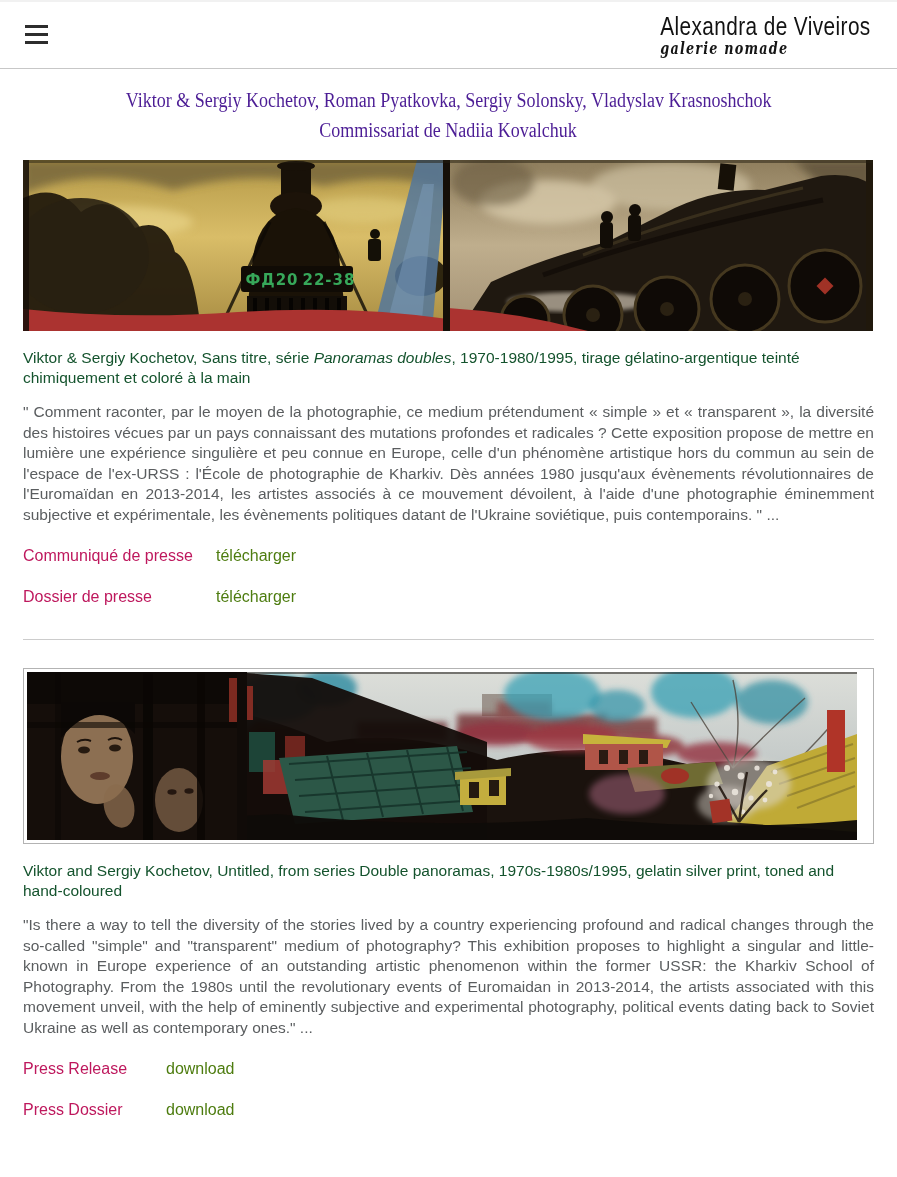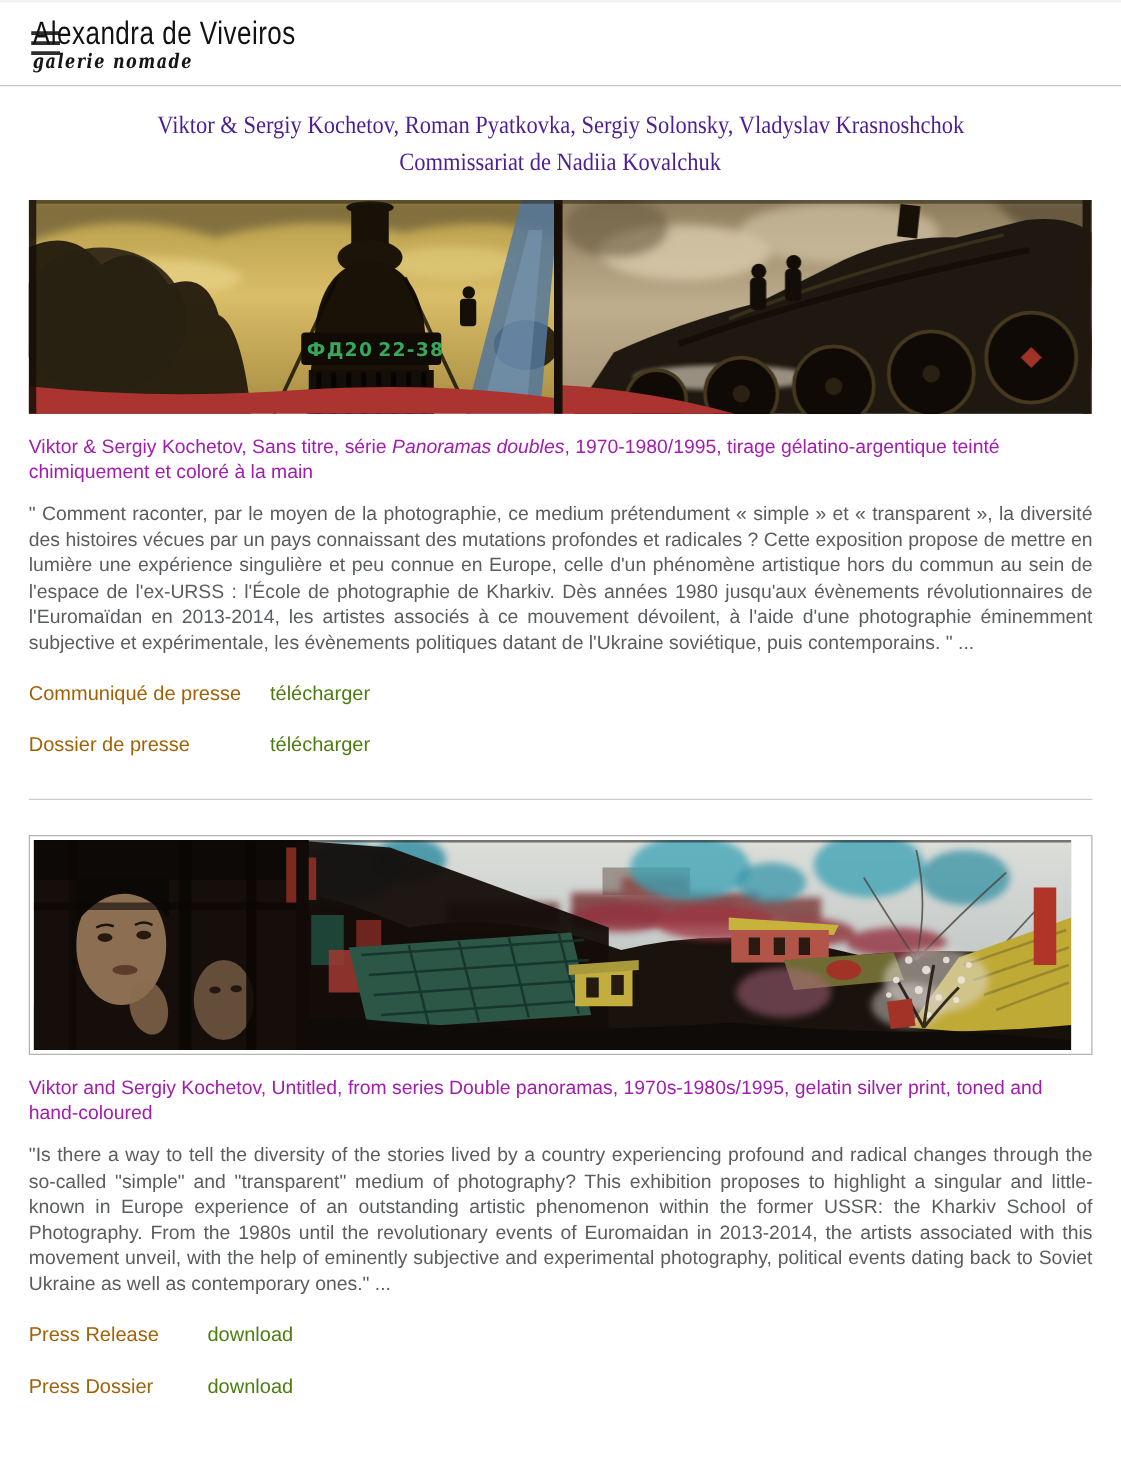--- a/index.html
+++ b/index.html
@@ -3,21 +3,21 @@
 <meta charset="utf-8">
 <style>
   html,body{margin:0;padding:0;}
   body{
     width:897px;height:1177px;background:#ffffff;overflow:hidden;
     font-family:"Liberation Sans","DejaVu Sans",sans-serif;color:#5c5f61;
   }
   
   .site-header{
     position:relative;height:66px;border-top:2px solid #f1f1f1;
-    border-bottom:1px solid #c7c7c7;display:flex;align-items:center;justify-content:flex-start;
+    border-bottom:1px solid #c7c7c7;display:flex;align-items:center;justify-content:flex-end;
     background:#fff;
   }
   .burger{position:absolute;left:25px;top:23px;width:23px;height:21px;cursor:pointer;}
   .burger span{display:block;height:3px;background:#2d2d2d;margin-bottom:5px;}
   .logo{display:inline-block;transform:scaleX(.8);transform-origin:center;text-align:left;line-height:1;}
   .brand{font-size:26px;color:#121212;font-weight:400;letter-spacing:.5px;}
   .brand-sub{
     font-family:"DejaVu Serif","Liberation Serif",serif;font-style:italic;font-weight:700;
     font-size:16px;color:#151515;margin-top:2px;letter-spacing:1.5px;
   }
@@ -27,24 +27,24 @@
   .titles .cond{display:inline-block;transform:scaleX(.9);transform-origin:center;white-space:nowrap;}
   .t-artists{font-size:20px;}
   .t-exhib{font-size:24px;margin-top:7px;}
   .t-cur{font-size:20px;margin-top:7px;}
   .t-venue{font-size:16.5px;font-weight:700;margin-top:11px;}
   
   .content{padding:0 23px;}
   figure{margin:0;line-height:0;}
   .art1{margin-top:18px;}
   .frame2{margin-top:28px;border:1px solid #b3b3b3;background:#fff;padding:3px 6px 3px 3px;}
-  .caption{font-size:15.5px;line-height:20px;color:#a21caf;margin:17px 0 0;}
+  .caption{font-size:15.5px;line-height:20px;color:#14532d;margin:17px 0 0;}
   .para{font-size:15.5px;line-height:20.5px;text-align:justify;margin:14px 0 0;color:#5a5d5f;}
   .press-row{display:flex;margin-top:21px;font-size:16px;line-height:20px;}
-  .press-label{color:#a16207;flex:0 0 193px;}
+  .press-label{color:#be185d;flex:0 0 193px;}
   .press-row.en .press-label{flex:0 0 143px;}
   .press-link{color:#4d7c0f;cursor:pointer;text-decoration:none;}
   .divider{border:none;border-top:1px solid #cccccc;margin:32px 0 0;}
   svg text{font-family:"DejaVu Sans","Liberation Sans",sans-serif;}
 </style>
 </head>
 <body>
 
 <header class="site-header">
   <div class="burger">

